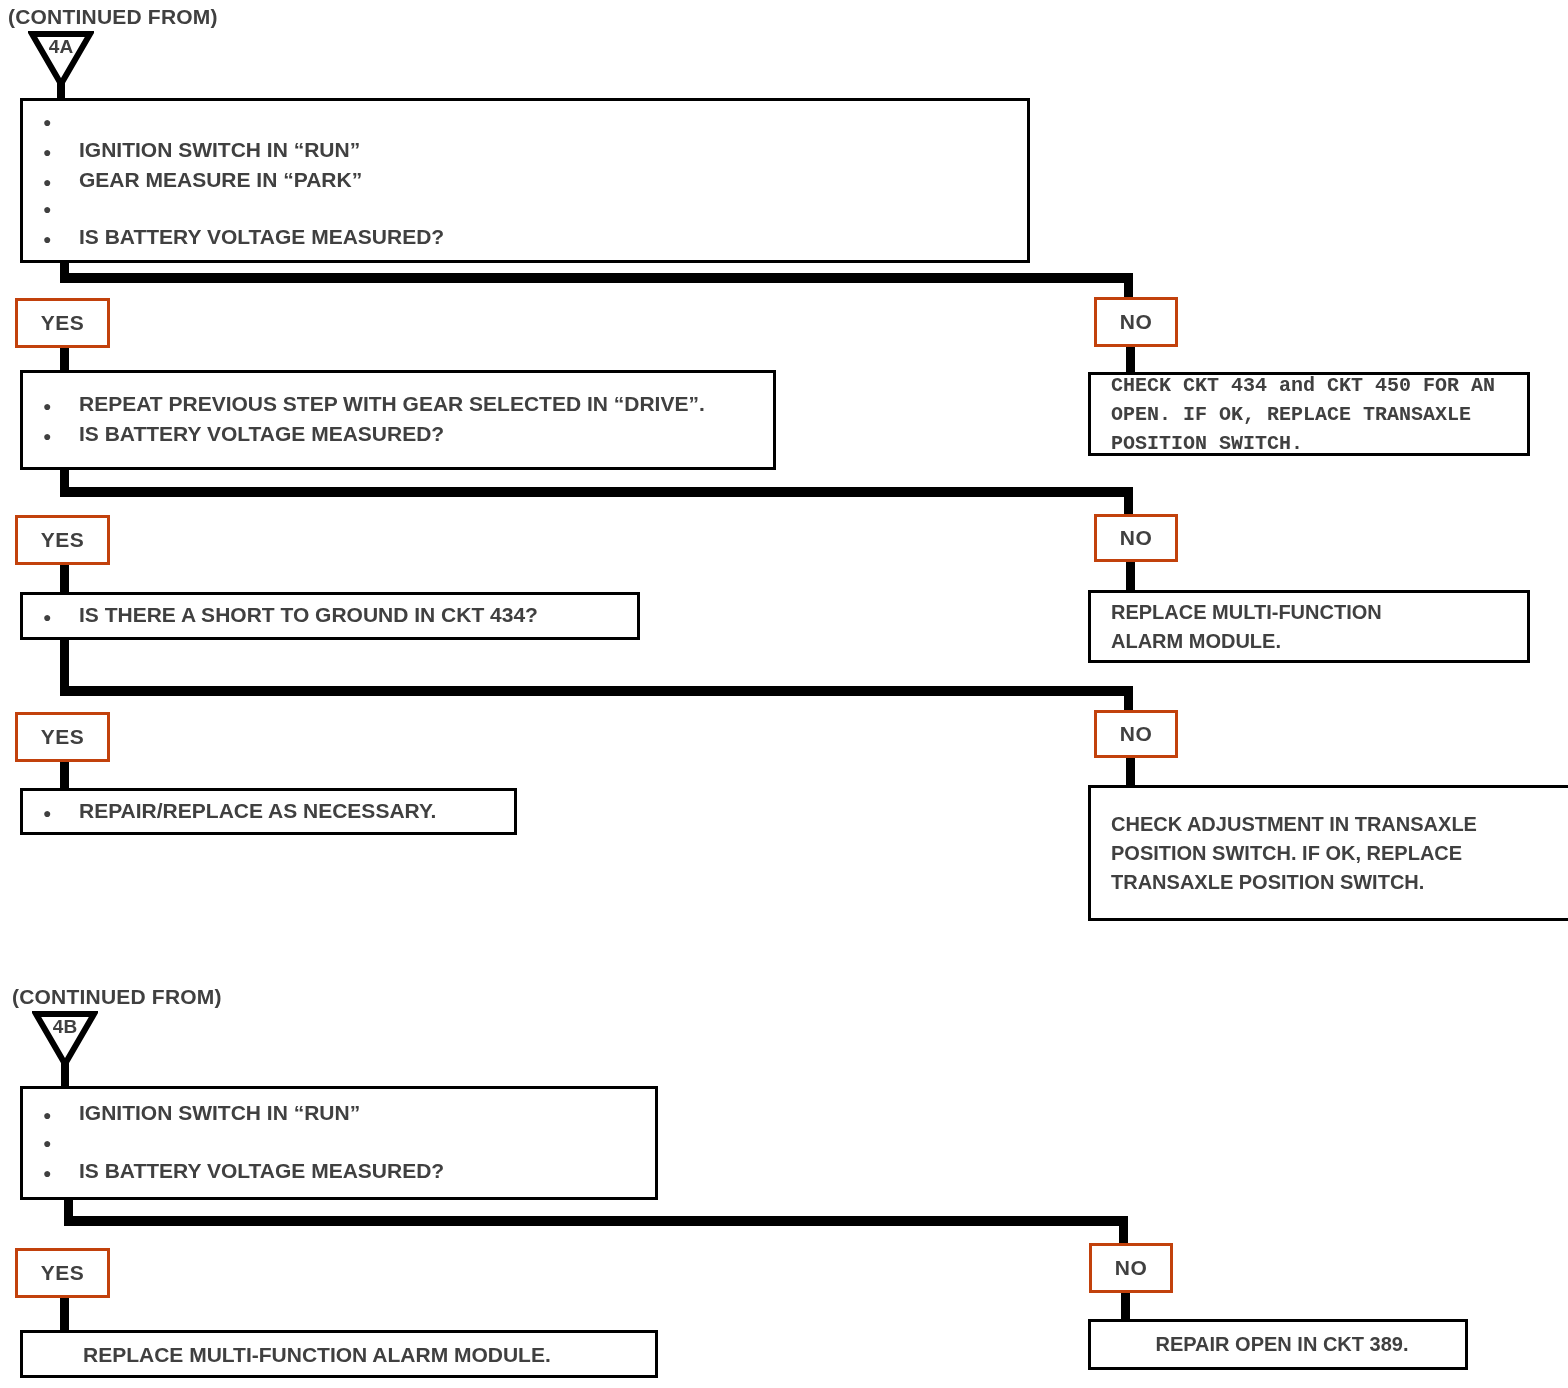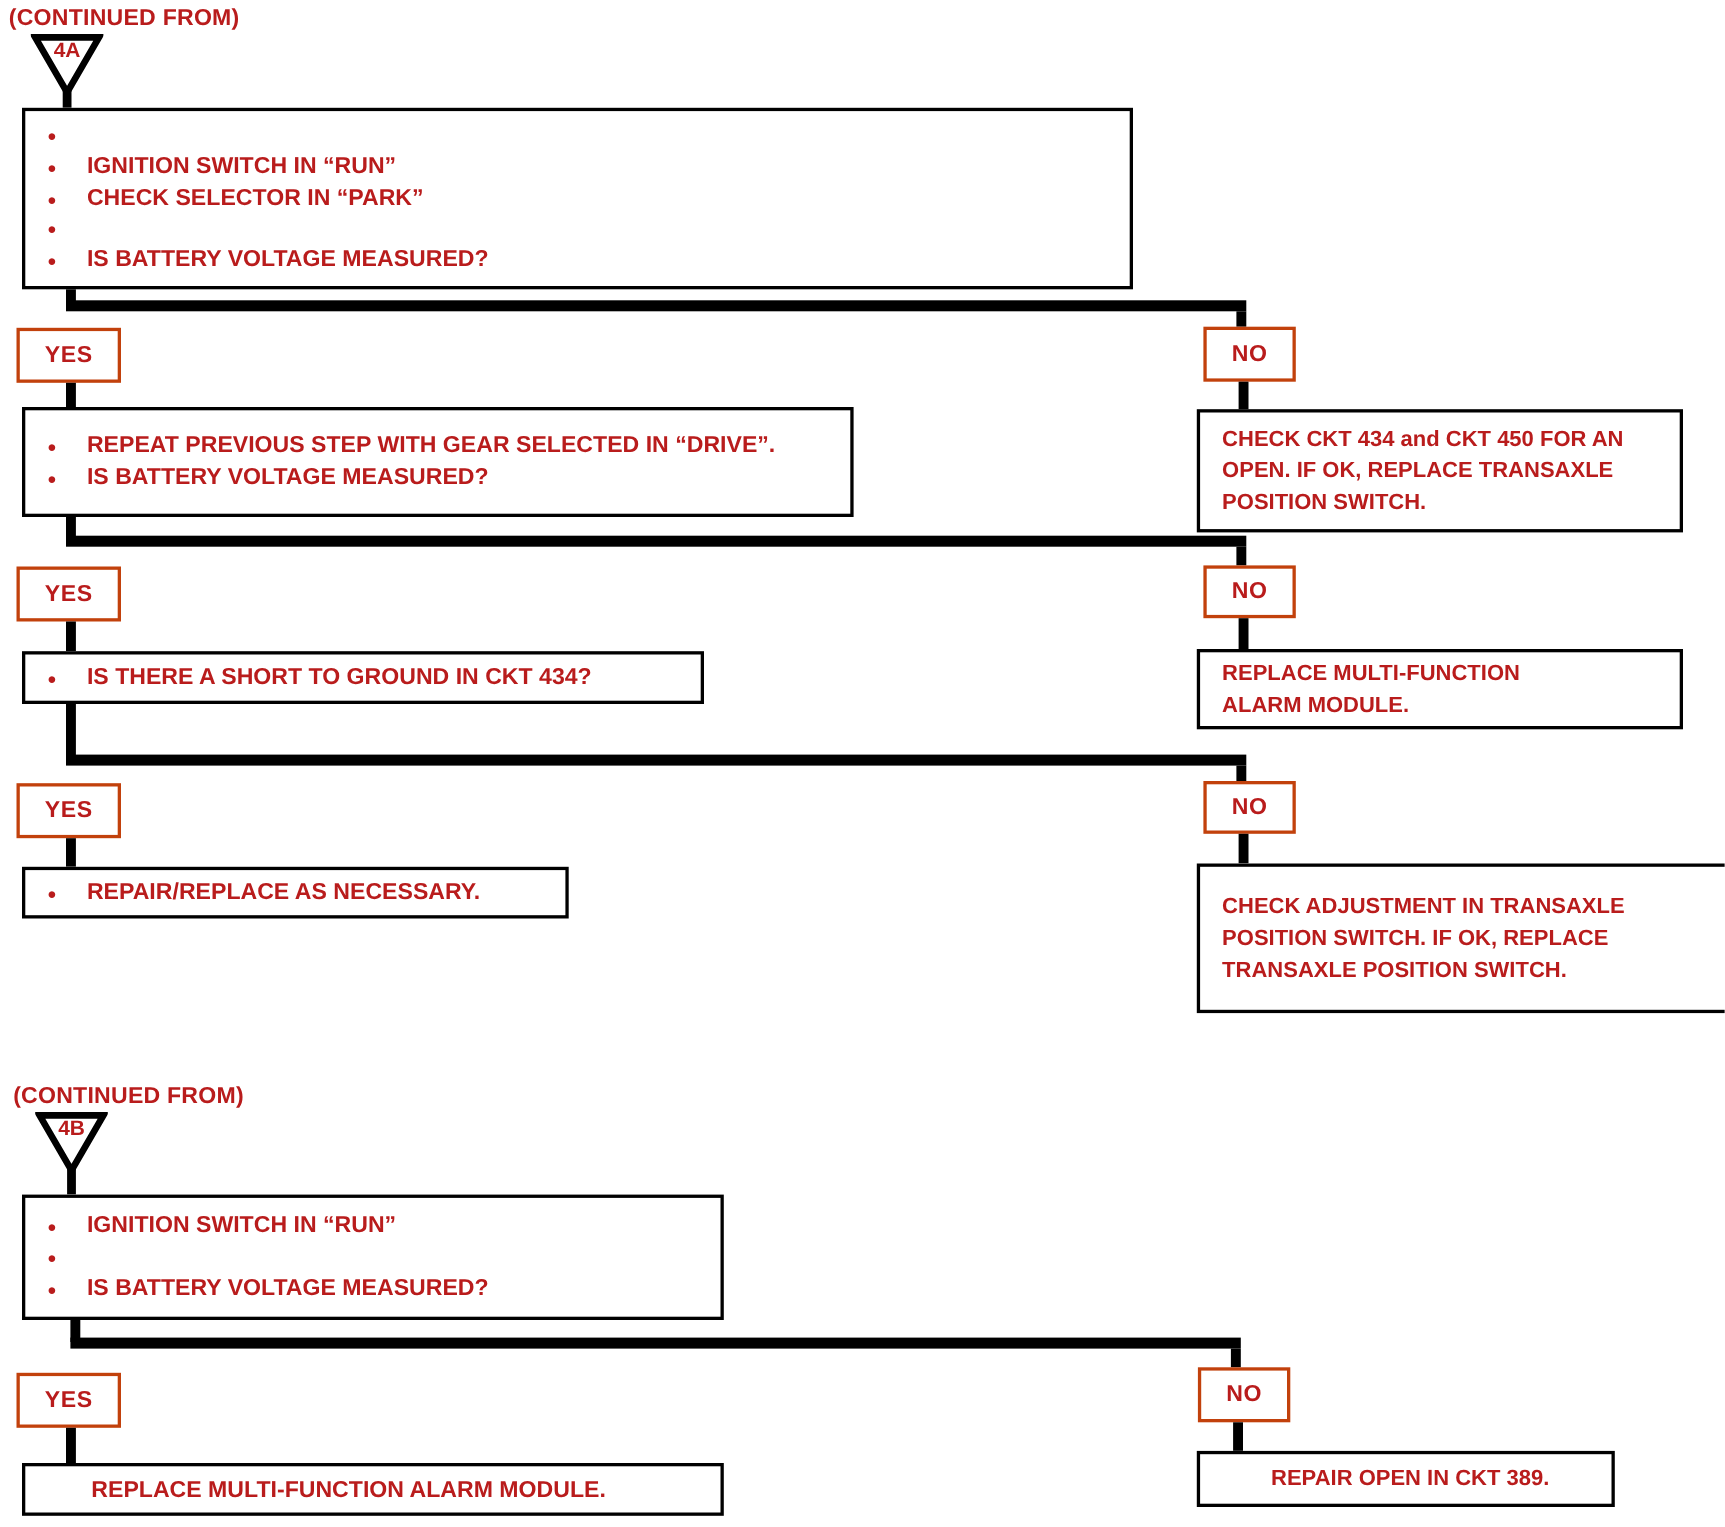--- a/index.html
+++ b/index.html
@@ -2,21 +2,21 @@
 <html><head>
 <meta charset="utf-8">
 <style>
   html,body{margin:0;padding:0;background:#ffffff;}
   .canvas{
     position:relative;
     width:1568px;height:1388px;
     background:#ffffff;
     font-family:"Liberation Sans", sans-serif;
     font-weight:700;
-    color:#b91c1c;
+    color:#404040;
     overflow:hidden;
   }
   .line{position:absolute;background:#000;}
   .note{position:absolute;font-size:21px;letter-spacing:0.2px;white-space:nowrap;}
   .tri{position:absolute;}
   .tri svg{display:block;}
   .tri-label{position:absolute;left:0;right:0;top:6px;text-align:center;font-size:19px;}
   .fbox{
     position:absolute;box-sizing:border-box;
     border:3px solid #000;background:#fff;
@@ -58,21 +58,21 @@
   <div class="fbox step" style="left:20px;top:98px;width:1010px;height:165px;">
     <div class="brow">
       <span class="bullet">●</span>
     </div>
     <div class="brow">
       <span class="bullet">●</span>
       <span class="bt">IGNITION SWITCH IN “RUN”</span>
     </div>
     <div class="brow">
       <span class="bullet">●</span>
-      <span class="bt">CHECK SELECTOR IN “PARK”</span>
+      <span class="bt">GEAR MEASURE IN “PARK”</span>
     </div>
     <div class="brow">
       <span class="bullet">●</span>
     </div>
     <div class="brow">
       <span class="bullet">●</span>
       <span class="bt">IS BATTERY VOLTAGE MEASURED?</span>
     </div>
   </div>
 
@@ -94,21 +94,21 @@
     <div class="brow">
       <span class="bullet">●</span>
       <span class="bt mw640">REPEAT PREVIOUS STEP WITH GEAR SELECTED IN “DRIVE”.</span>
     </div>
     <div class="brow">
       <span class="bullet">●</span>
       <span class="bt">IS BATTERY VOLTAGE MEASURED?</span>
     </div>
   </div>
 
-  <div class="fbox action" style="left:1088px;top:372px;width:442px;height:112px;">
+  <div class="fbox action" style="left:1088px;top:372px;width:442px;height:84px;font-family:Liberation Mono, monospace;">
     <span class="bt mw412">CHECK CKT 434 and CKT 450 FOR AN OPEN. IF OK, REPLACE TRANSAXLE POSITION SWITCH.</span>
   </div>
 
   <div class="line" style="left:60px;top:470px;width:9px;height:20px;"></div>
   <div class="line" style="left:60px;top:487px;width:1073px;height:10px;"></div>
   <div class="line" style="left:1124px;top:497px;width:9px;height:18px;"></div>
 
   <div class="yesno" style="left:15px;top:515px;width:95px;height:50px;">
       <span>YES</span>
     </div>

